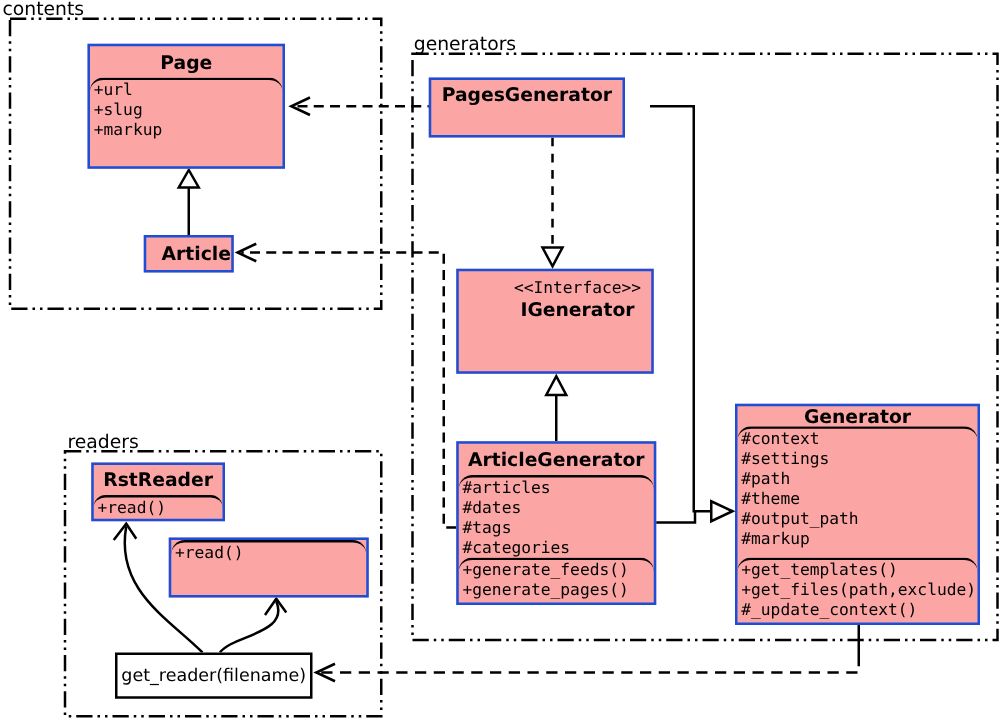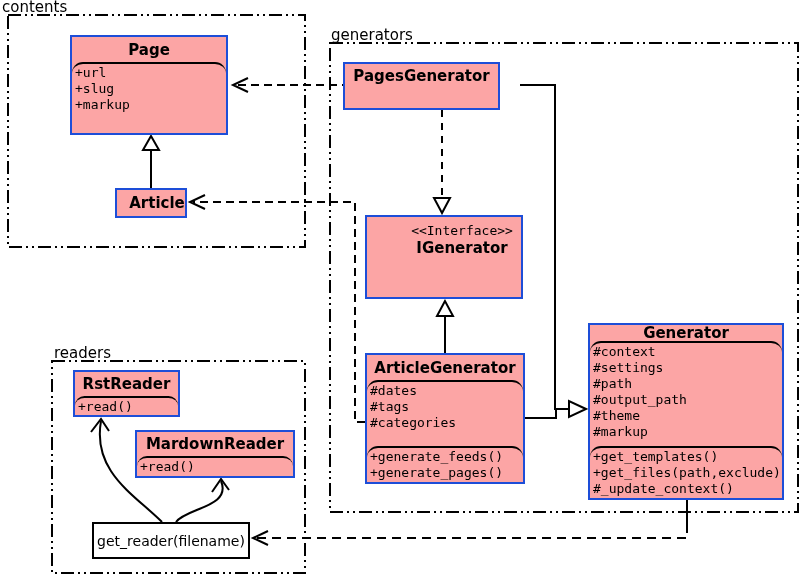--- a/index.html
+++ b/index.html
@@ -109,56 +109,56 @@
   <div class="classbox" style="left:365px;top:215px;width:158px;height:84px;">
     <div class="cb-title" style="height:44px;flex-direction:column;padding-left:36px;">
       <div class="cb-stereo">&lt;&lt;Interface&gt;&gt;</div>
       <div>IGenerator</div>
     </div>
   </div>
 
   <div class="classbox" style="left:365px;top:353px;width:160px;height:131px;">
     <div class="cb-title" style="height:25px;">ArticleGenerator</div>
     <div class="cb-sect">
+      <div class="member">#articles</div>
       <div class="member">#dates</div>
       <div class="member">#tags</div>
       <div class="member">#categories</div>
     </div>
     <div class="cb-sect" style="flex:0 0 auto;">
       <div class="member">+generate_feeds()</div>
       <div class="member">+generate_pages()</div>
     </div>
   </div>
 
   <div class="classbox" style="left:588px;top:323px;width:196px;height:177px;">
     <div class="cb-title" style="height:16px;">Generator</div>
     <div class="cb-sect">
       <div class="member">#context</div>
       <div class="member">#settings</div>
       <div class="member">#path</div>
+      <div class="member">#theme</div>
       <div class="member">#output_path</div>
-      <div class="member">#theme</div>
       <div class="member">#markup</div>
     </div>
     <div class="cb-sect" style="flex:0 0 auto;">
       <div class="member">+get_templates()</div>
       <div class="member">+get_files(path,exclude)</div>
       <div class="member">#_update_context()</div>
     </div>
   </div>
 
   <div class="classbox" style="left:73px;top:370px;width:107px;height:47px;">
     <div class="cb-title" style="height:24px;">RstReader</div>
     <div class="cb-sect">
       <div class="member">+read()</div>
     </div>
   </div>
 
   <div class="classbox" style="left:135px;top:430px;width:160px;height:48px;">
-    <div class="cb-title" style="height:24px;">MardownReader</div>
     <div class="cb-sect">
       <div class="member">+read()</div>
     </div>
   </div>
 
   <div class="plainbox" style="left:92px;top:522px;width:158px;height:37px;">
     <span>get_reader(filename)</span>
   </div>
 
 </div>

